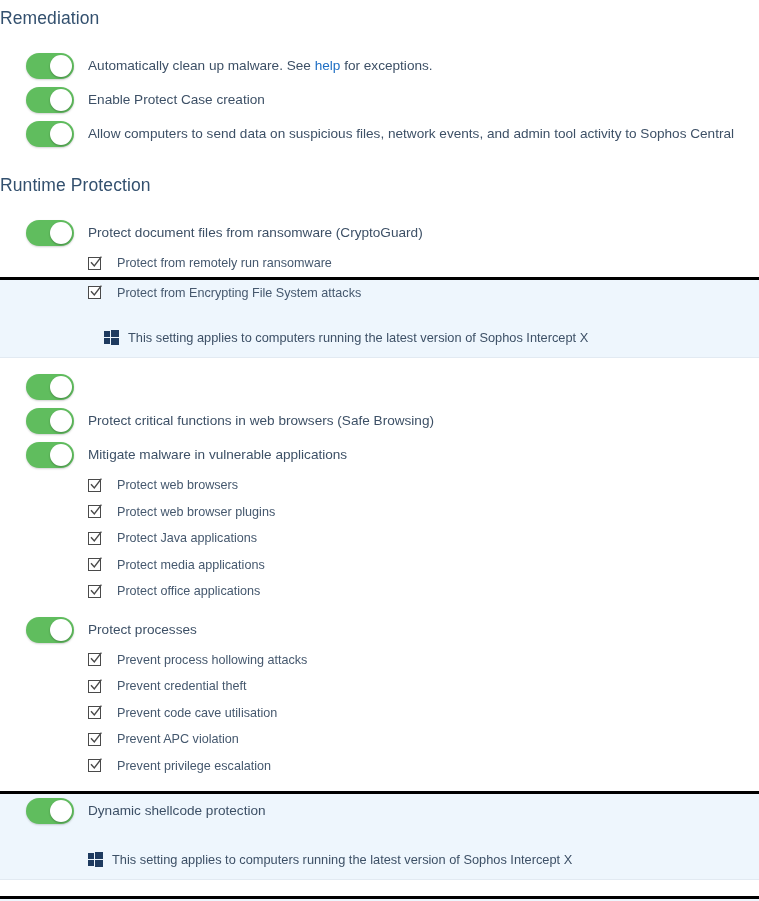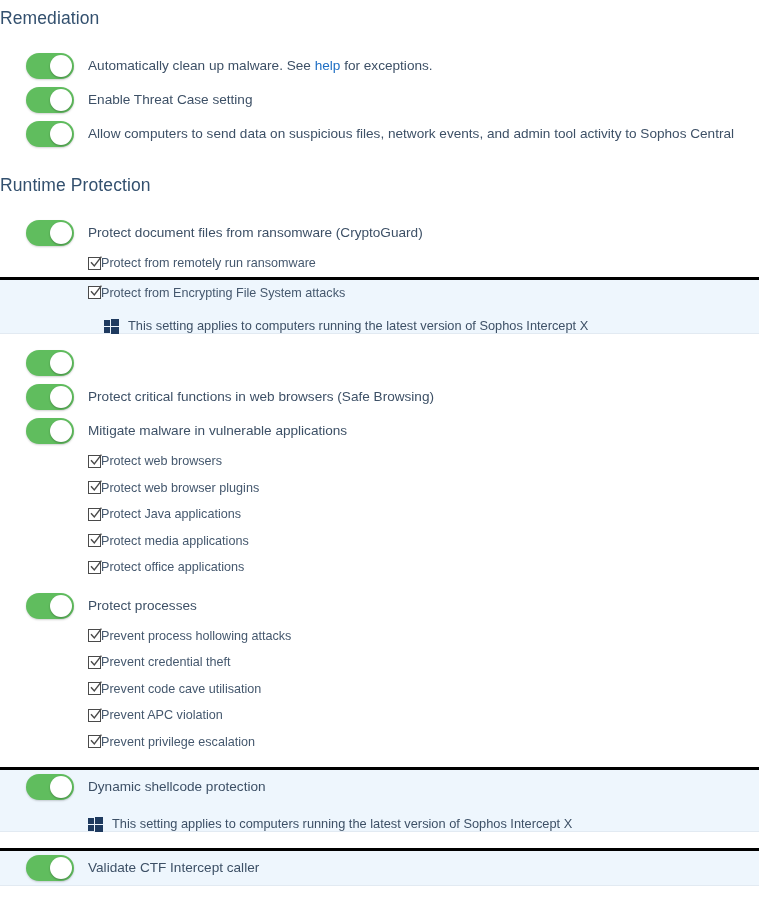--- a/index.html
+++ b/index.html
@@ -100,32 +100,33 @@
     box-sizing: border-box;
   }
   .checkbox svg {
     position: absolute;
     top: -3px;
     left: 0px;
     width: 14px;
     height: 14px;
   }
   .check-label {
-    margin-left: 0;
+    margin-left: 16px;
     font-size: 12.6px;
     color: #45586e;
     white-space: nowrap;
   }
 
   
   .note-line {
     display: flex;
-    align-items: flex-end;
+    align-items: flex-start;
     height: 27px;
     padding-left: 62px;
+    margin-top: 24px;
   }
   .note-line.indent-more {
     padding-left: 78px;
   }
   .win-icon {
     flex: 0 0 auto;
     width: 15px;
     height: 14px;
     position: relative;
   }
@@ -169,21 +170,21 @@
         <span>Automatically clean up malware. See </span><a class="link" href="#">help</a><span> for exceptions.</span>
       </div>
     </div>
   </div>
 
   <div class="row">
     <div class="toggle-line">
       <div class="toggle">
         <div class="knob"></div>
       </div>
-      <div class="toggle-label">Enable Threat Case setting</div>
+      <div class="toggle-label">Enable Protect Case creation</div>
     </div>
   </div>
 
   <div class="row">
     <div class="toggle-line">
       <div class="toggle">
         <div class="knob"></div>
       </div>
       <div class="toggle-label">Allow computers to send data on suspicious files, network events, and admin tool activity to Sophos Central</div>
     </div>

